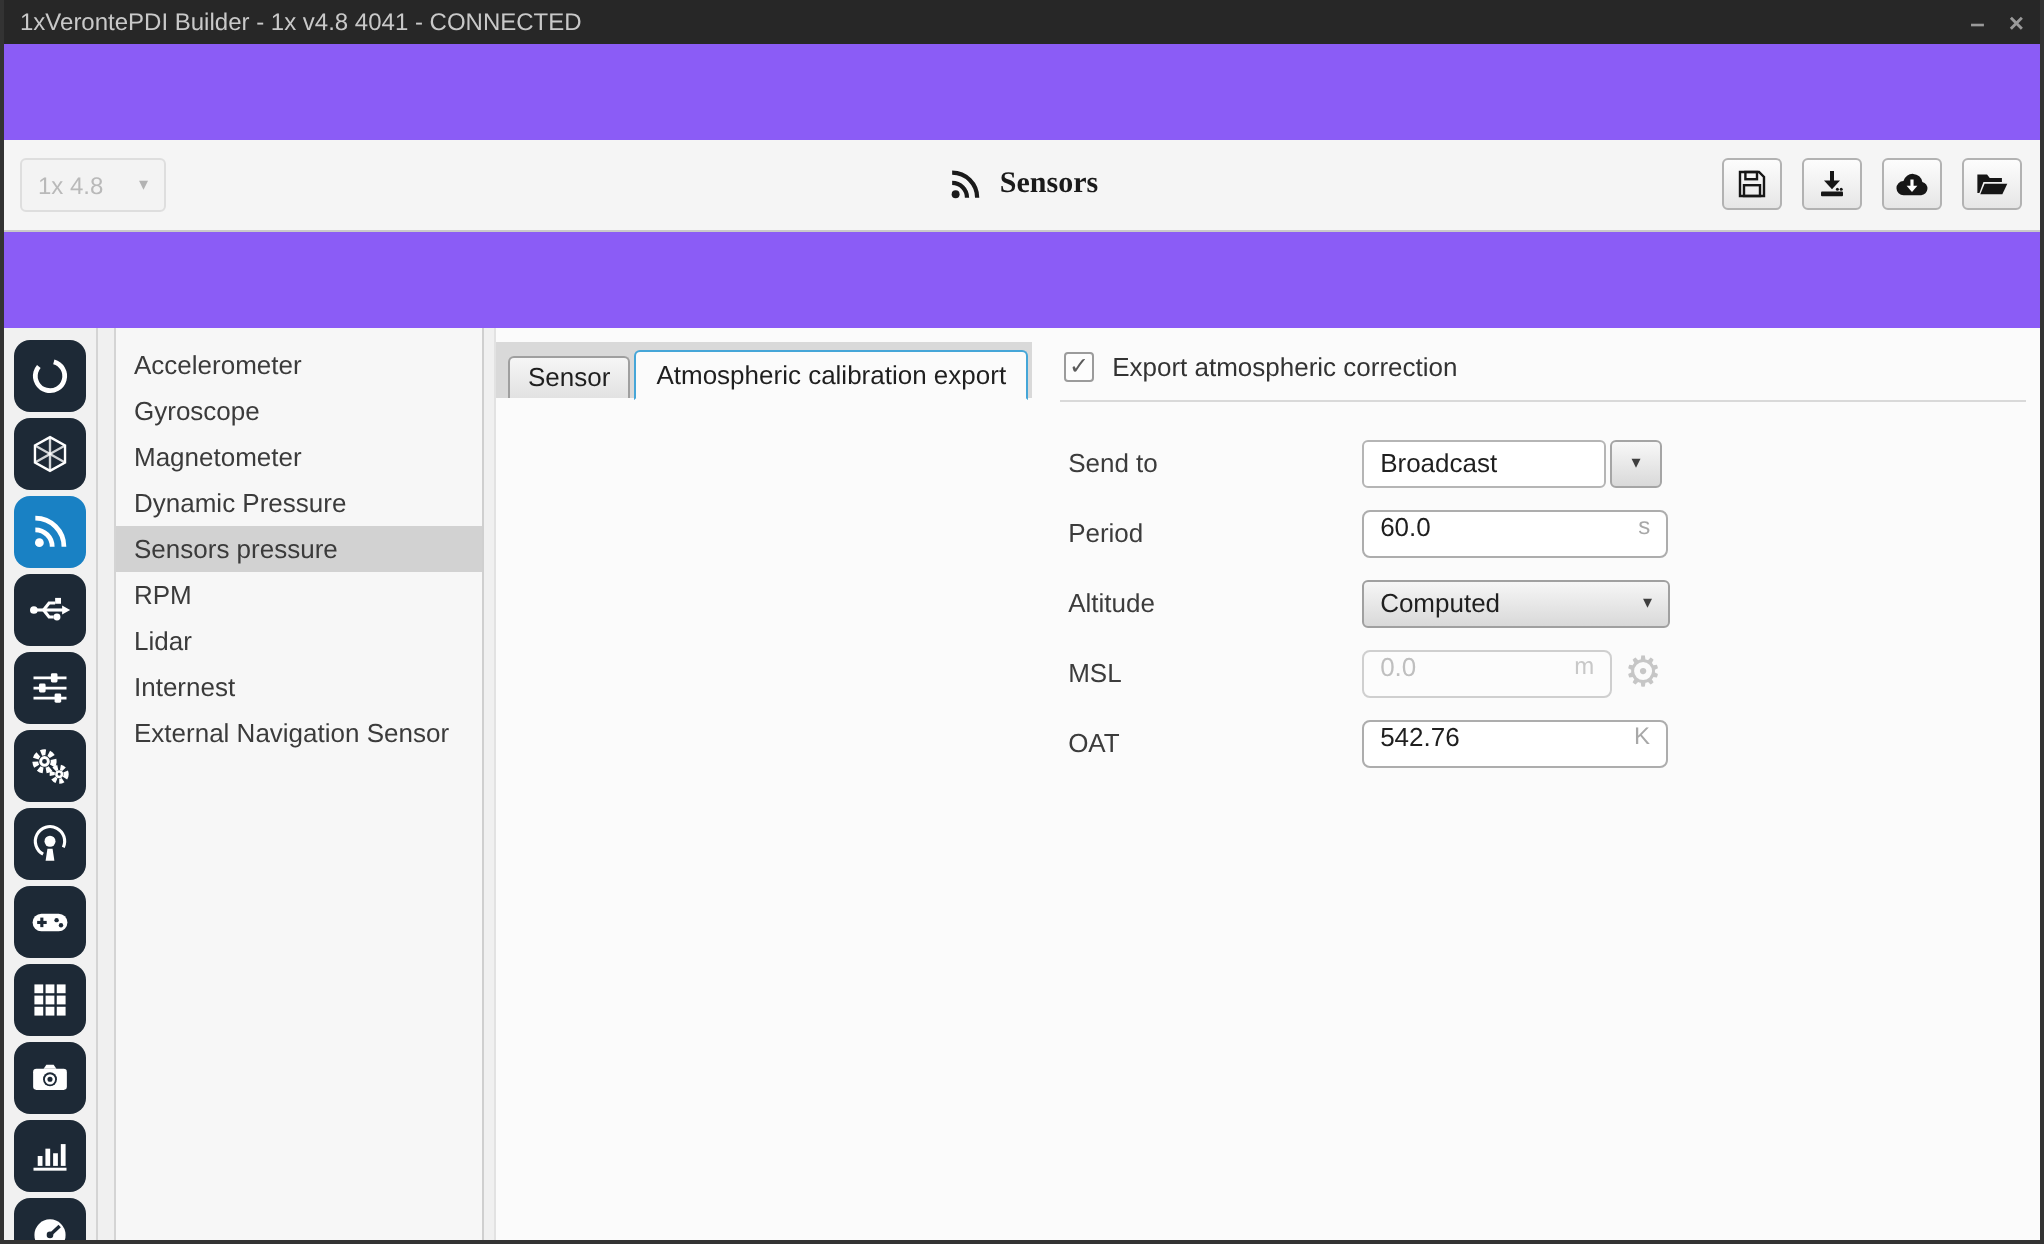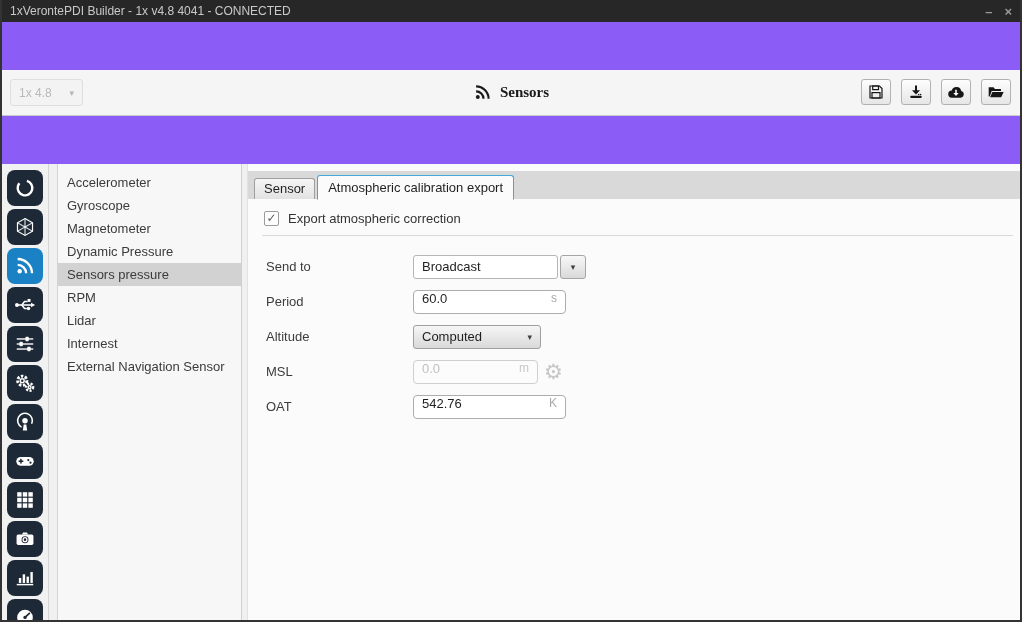--- a/index.html
+++ b/index.html
@@ -29,42 +29,42 @@
   .tile.selected { background:#1981c4; }
   .tile .plane { font-size:19px; line-height:1; transform:rotate(-12deg); }
   .vscroll { width:10px; background:#f0f0f0; border-left:1px solid #d4d4d4; border-right:1px solid #d4d4d4; flex:0 0 auto; }
   .vscroll2 { width:7px; background:#f0f0f0; border-left:1px solid #cfcfcf; border-right:1px solid #e2e2e2; flex:0 0 auto; }
 
   .sensorlist { width:183px; background:#f7f7f7; padding-top:7px; font-size:13px; color:#3b3b3b; flex:0 0 auto; }
   .sensorlist .item { height:23px; line-height:23px; padding-left:9px; white-space:nowrap; cursor:default; }
   .sensorlist .item.selected { background:#d2d2d2; }
 
   
-  .main { flex:1; background:#fbfbfb; display:flex; flex-direction:column; min-width:0; }
+  .main { flex:1; background:#fbfbfb; display:flex; flex-direction:row; min-width:0; }
   .tabstrip { margin-top:7px; height:28px; background:#d9d9d9; display:flex; align-items:flex-end; padding-left:6px; flex:0 0 auto; }
   .tab { font-size:13px; color:#1f1f1f; border:1px solid #9f9f9f; border-bottom:none; border-radius:3px 3px 0 0; background:linear-gradient(#f6f6f6,#e2e2e2); padding:2px 9px 3px; margin-right:2px; position:relative; }
   .tab.active { background:#fbfbfb; border:1px solid #45a6d8; border-bottom:1px solid #fbfbfb; margin-bottom:-1px; padding:4px 10px; z-index:2; }
 
   .content { flex:1; }
   .checkrow { margin:12px 0 0 16px; display:flex; align-items:center; gap:9px; }
   .checkbox { width:15px; height:15px; border:1px solid #9b9b9b; border-radius:2px; background:#fdfdfd; color:#5c5c5c; font-size:12px; line-height:13px; text-align:center; font-weight:bold; }
   .checklabel { font-size:13px; color:#333; }
   .separator { border-top:1px solid #d9d9d9; margin:9px 7px 0 14px; }
 
   .form { margin:13px 0 0 18px; }
   .frow { display:flex; align-items:center; height:35px; }
   .frow .flabel { width:147px; font-size:13px; color:#3c3c3c; }
   .fieldwrap { display:flex; align-items:center; }
-  .combo-field { width:145px; height:24px; border:1px solid #b5b5b5; border-radius:3px; background:#fff; padding:0 8px; font-size:13px; color:#1f1f1f; display:flex; align-items:center; }
+  .combo-field { width:122px; height:24px; border:1px solid #b5b5b5; border-radius:3px; background:#fff; padding:0 8px; font-size:13px; color:#1f1f1f; display:flex; align-items:center; }
   .combo-btn { width:26px; height:24px; margin-left:2px; border:1px solid #a5a5a5; border-radius:3px; background:linear-gradient(#f8f8f8,#d9d9d9); display:flex; align-items:center; justify-content:center; font-size:9px; color:#333; }
   .tinput { width:153px; height:24px; border:1px solid #adadad; border-radius:4px; background:#fff; padding:0 8px; font-size:13px; color:#1f1f1f; display:flex; justify-content:space-between; }
   .tinput .unit { color:#a8a8a8; font-size:12px; }
   .tinput.disabled { width:125px; border-color:#cfcfcf; background:#fcfcfc; color:#bfbfbf; }
   .tinput.disabled .unit { color:#c8c8c8; }
-  .combo-filled { width:128px; height:24px; border:1px solid #a0a0a0; border-radius:3px; background:linear-gradient(#f6f6f6,#d9d9d9); padding:0 8px; font-size:13px; color:#1f1f1f; display:flex; align-items:center; justify-content:space-between; }
+  .combo-filled { width:154px; height:24px; border:1px solid #a0a0a0; border-radius:3px; background:linear-gradient(#f6f6f6,#d9d9d9); padding:0 8px; font-size:13px; color:#1f1f1f; display:flex; align-items:center; justify-content:space-between; }
   .combo-filled .caret, .combo-btn .caret { font-size:9px; color:#3f3f3f; }
   .gear-disabled { font-size:21px; color:#c6c6c6; margin-left:6px; line-height:1; }
 </style>
 </head>
 <body>
 
 <div class="window">
 
   <div class="titlebar">
     <div class="title">1xVerontePDI Builder - 1x v4.8 4041 - CONNECTED</div>

